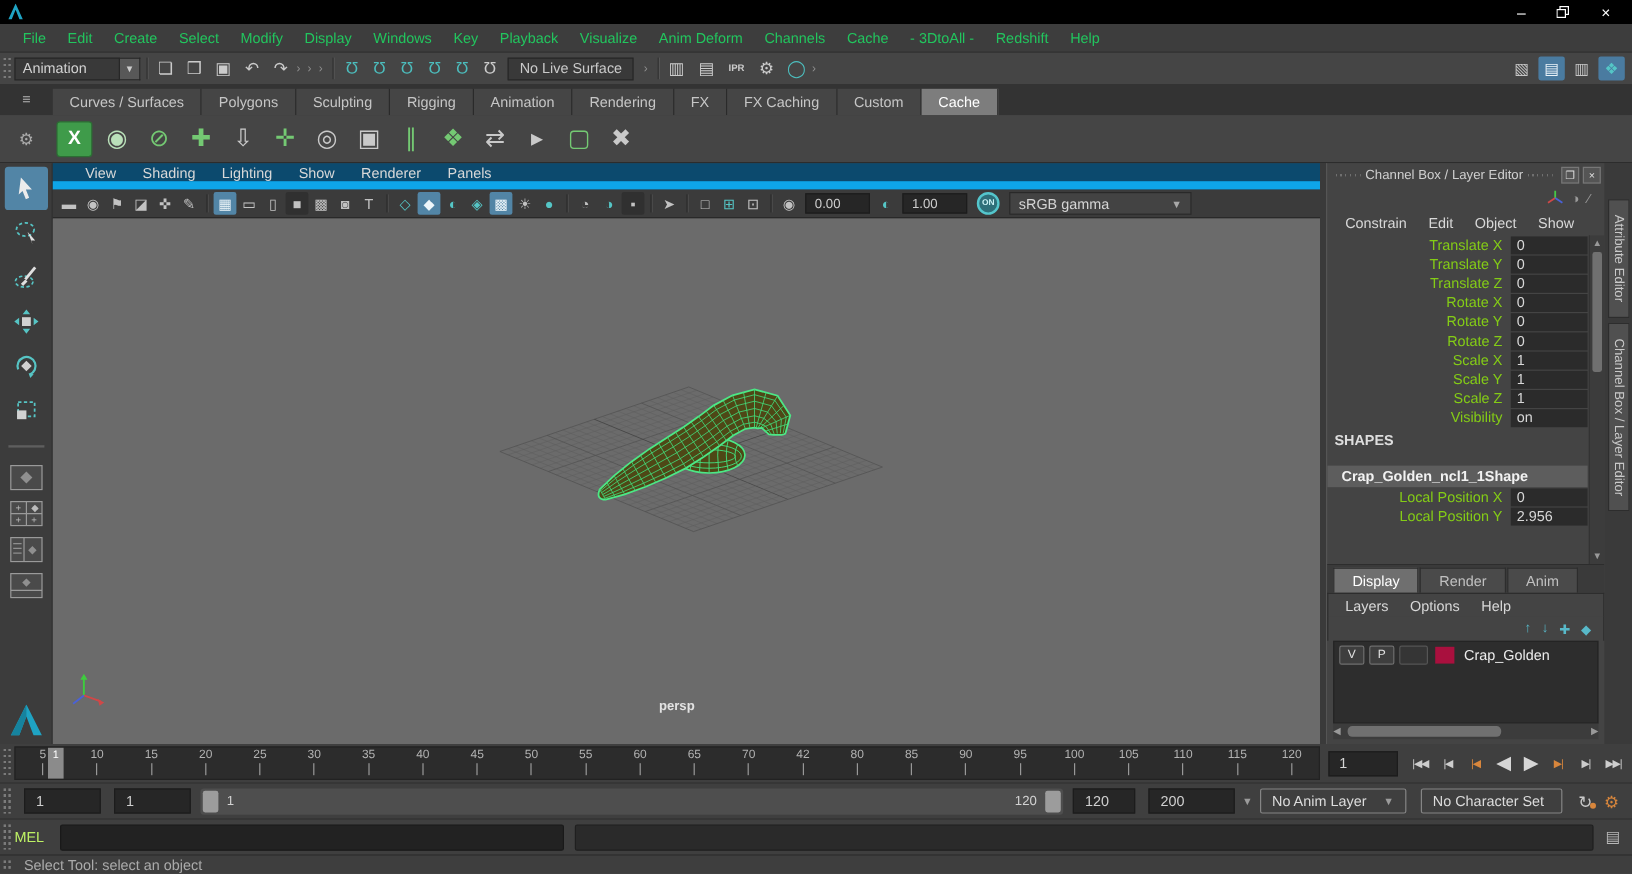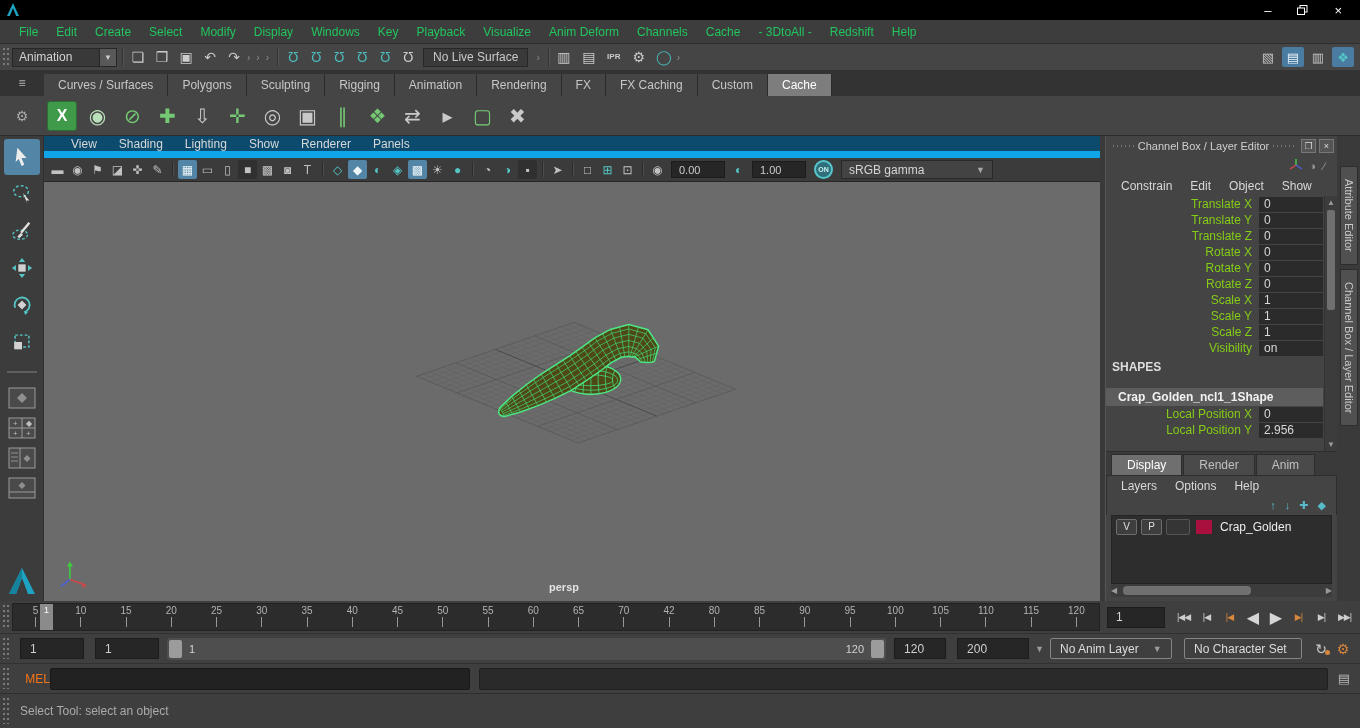--- a/index.html
+++ b/index.html
@@ -133,25 +133,25 @@
   .rs-handle{width:13px;height:18px;background:#9c9c9c;border-radius:2px;flex:0 0 auto}
   .rs-inner{flex:1;height:18px;display:flex;align-items:center;justify-content:space-between;color:#d2d2d2;padding:0 7px;font-size:11px}
   .rs-dd{height:21px;border:1px solid #858585;border-radius:2px;display:flex;align-items:center;padding:0 9px;color:#dcdcdc;flex:0 0 auto;gap:14px}
   .rs-arrow{color:#9c9c9c;font-size:9px}
   .rs-icon{width:22px;text-align:center;font-size:14px;color:#c9c9c9;position:relative;flex:0 0 auto}
   .rs-icon .dot{position:absolute;right:2px;bottom:2px;width:5px;height:5px;border-radius:50%;background:#d8863c}
   .rs-icon.orange{color:#d8863c}
 
   
   .melline{height:30px;background:#3f3f3f;display:flex;align-items:center;border-top:1px solid #313131;flex:0 0 auto}
-  .mel-label{width:38px;text-align:right;color:#f97316}
+  .mel-label{width:38px;text-align:left;color:#bef264}
   .mel-input{width:420px;height:22px;background:#222;border:1px solid #191919;border-radius:2px}
   .mel-results{flex:1;height:22px;background:#2a2a2a;border:1px solid #1f1f1f;margin-left:9px;border-radius:2px}
   .mel-icon{width:26px;text-align:center;color:#b8b8b8;font-size:13px;margin:0 3px}
-  .helpline{height:35px;background:#3e3e3e;display:flex;align-items:center;color:#ababab;border-top:1px solid #2e2e2e;flex:0 0 auto}
+  .helpline{height:16px;background:#3e3e3e;display:flex;align-items:center;color:#ababab;border-top:1px solid #2e2e2e;flex:0 0 auto}
   .help-text{padding-left:8px}
 </style>
 </head>
 <body>
 
 <div class="app">
 
   <div class="titlebar">
     <svg width="14" height="14" viewBox="0 0 14 14">
       <polygon points="7,0 13,13 10.2,13 7,5.2 3.8,13 1,13" fill="#1fa3c3"></polygon>

